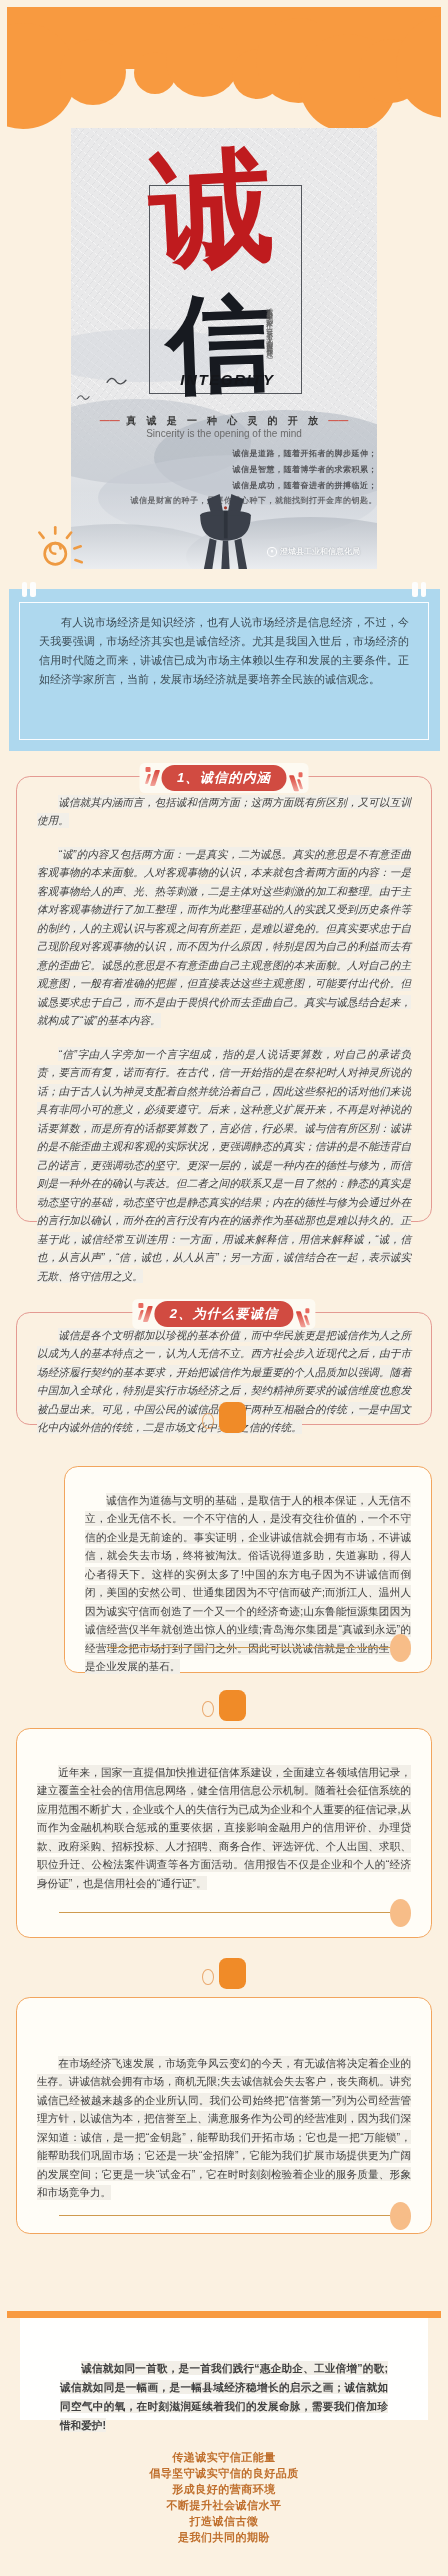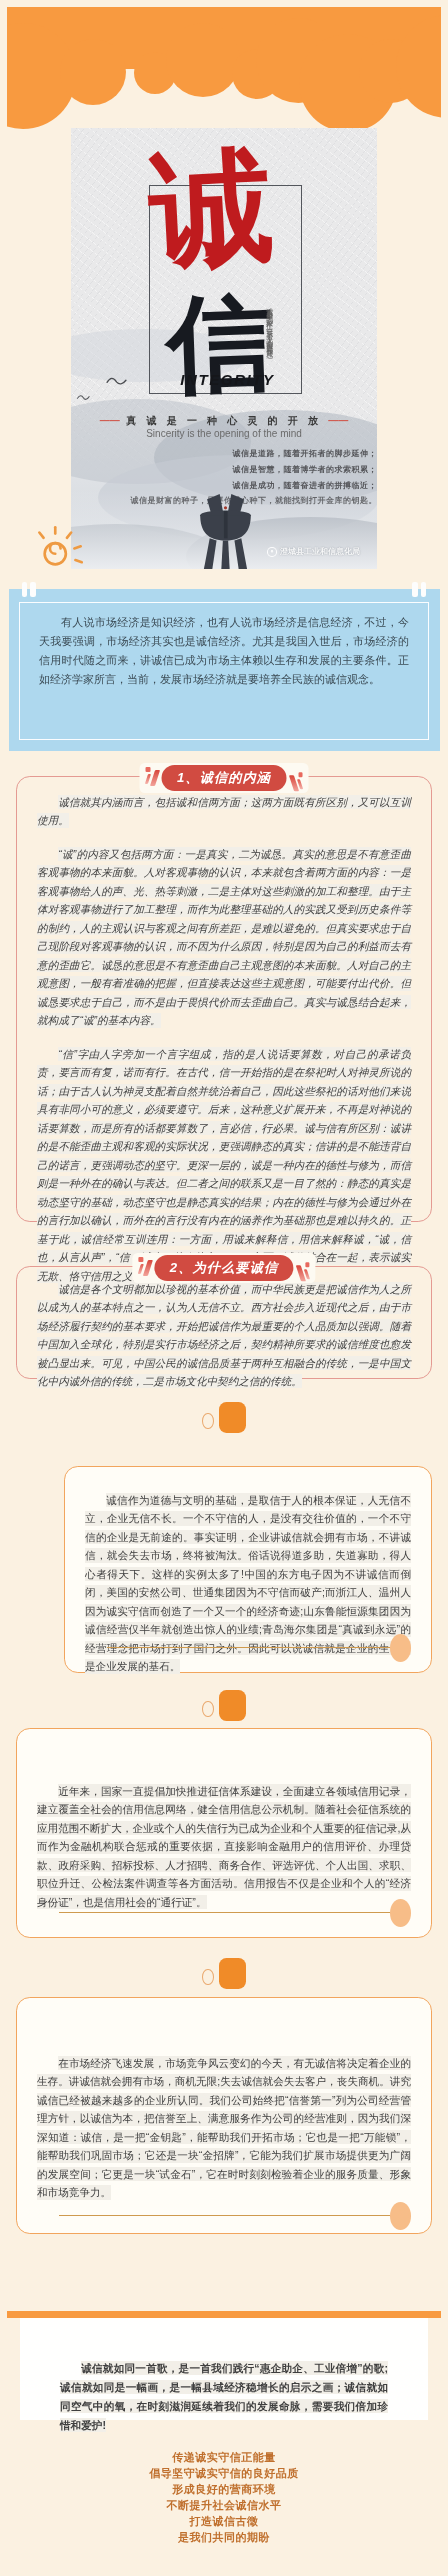--- a/index.html
+++ b/index.html
@@ -214,21 +214,21 @@
           <span class="dot"></span>
           <span class="s2"></span>
           <span class="s1"></span>
         </span>
     </div>
     <p><span class="hl">诚信就其内涵而言，包括诚和信两方面；这两方面既有所区别，又可以互训使用。</span></p>
     <p><span class="hl">“诚”的内容又包括两方面：一是真实，二为诚恳。真实的意思是不有意歪曲客观事物的本来面貌。人对客观事物的认识，本来就包含着两方面的内容：一是客观事物给人的声、光、热等刺激，二是主体对这些刺激的加工和整理。由于主体对客观事物进行了加工整理，而作为此整理基础的人的实践又受到历史条件等的制约，人的主观认识与客观之间有所差距，是难以避免的。但真实要求忠于自己现阶段对客观事物的认识，而不因为什么原因，特别是因为自己的利益而去有意的歪曲它。诚恳的意思是不有意歪曲自己主观意图的本来面貌。人对自己的主观意图，一般有着准确的把握，但直接表达这些主观意图，可能要付出代价。但诚恳要求忠于自己，而不是由于畏惧代价而去歪曲自己。真实与诚恳结合起来，就构成了“诚”的基本内容。</span></p>
     <p><span class="hl">“信”字由人字旁加一个言字组成，指的是人说话要算数，对自己的承诺负责，要言而有复，诺而有行。在古代，信一开始指的是在祭祀时人对神灵所说的话；由于古人认为神灵支配着自然并统治着自己，因此这些祭祀的话对他们来说具有非同小可的意义，必须要遵守。后来，这种意义扩展开来，不再是对神说的话要算数，而是所有的话都要算数了，言必信，行必果。诚与信有所区别：诚讲的是不能歪曲主观和客观的实际状况，更强调静态的真实；信讲的是不能违背自己的诺言，更强调动态的坚守。更深一层的，诚是一种内在的德性与修为，而信则是一种外在的确认与表达。但二者之间的联系又是一目了然的：静态的真实是动态坚守的基础，动态坚守也是静态真实的结果；内在的德性与修为会通过外在的言行加以确认，而外在的言行没有内在的涵养作为基础那也是难以持久的。正基于此，诚信经常互训连用：一方面，用诚来解释信，用信来解释诚，“诚，信也，从言从声”，“信，诚也，从人从言”；另一方面，诚信结合在一起，表示诚实无欺、恪守信用之义。</span></p>
   </div>
 
-  <div class="secbox" style="top:1266px;height:113px;padding-top:12.7px;">
+  <div class="secbox" style="top:1312px;height:113px;padding-top:12.7px;">
     <div class="badge-wrap">
       <span class="deco">
           <span class="dot"></span>
           <span class="s2"></span>
           <span class="s1"></span>
         </span>
       <span class="pill">2、为什么要诚信</span>
       <span class="deco flip">
           <span class="dot"></span>
           <span class="s2"></span>
@@ -248,21 +248,21 @@
     <div class="rule">
         <span class="enddot"></span>
       </div>
   </div>
 
   <div class="orn" style="top:1690px;">
     <span class="ring"></span>
     <span class="sq"></span>
   </div>
 
-  <div class="card" style="top:1728px;height:210px;padding-top:53px;">
+  <div class="card" style="top:1728px;height:210px;padding-top:34px;">
     <p><span class="hl">近年来，国家一直提倡加快推进征信体系建设，全面建立各领域信用记录，建立覆盖全社会的信用信息网络，健全信用信息公示机制。随着社会征信系统的应用范围不断扩大，企业或个人的失信行为已成为企业和个人重要的征信记录,从而作为金融机构联合惩戒的重要依据，直接影响金融用户的信用评价、办理贷款、政府采购、招标投标、人才招聘、商务合作、评选评优、个人出国、求职、职位升迁、公检法案件调查等各方面活动。信用报告不仅是企业和个人的“经济身份证”，也是信用社会的“通行证”。</span></p>
     <div class="rule">
         <span class="enddot"></span>
       </div>
   </div>
 
   <div class="orn" style="top:1958px;">
     <span class="ring"></span>
     <span class="sq"></span>
   </div>

